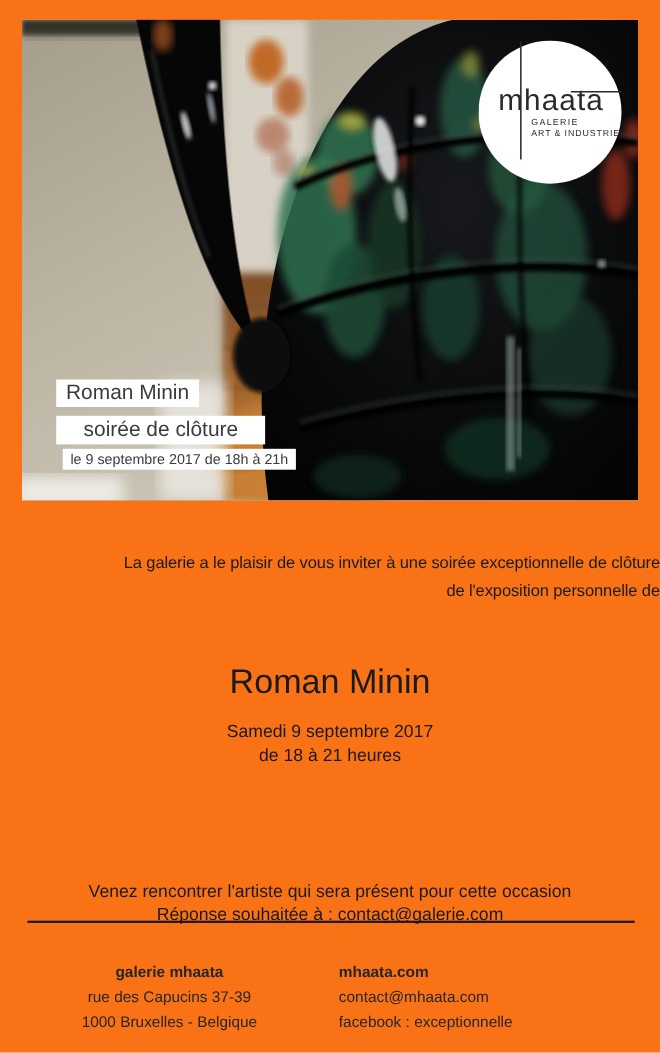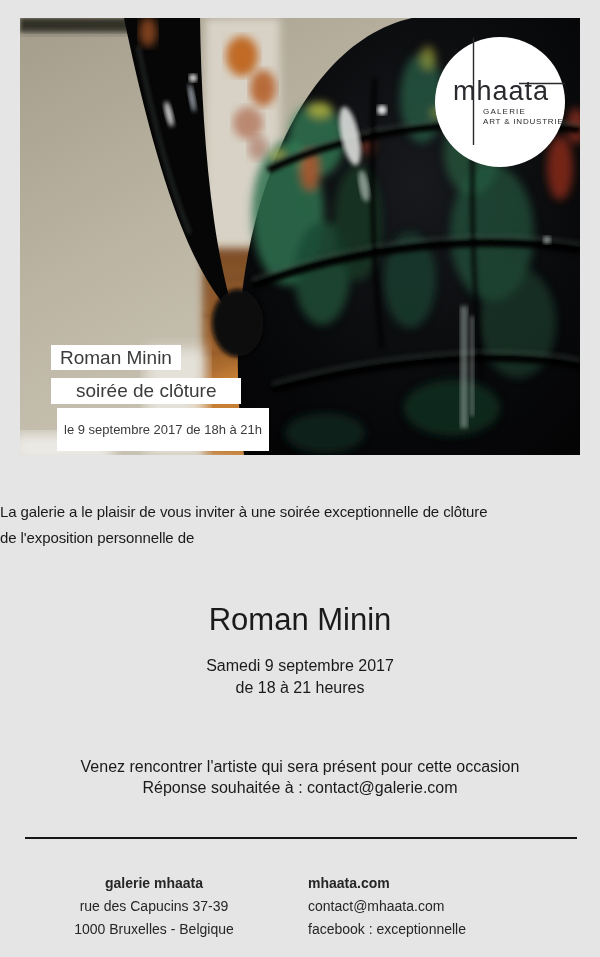--- a/index.html
+++ b/index.html
@@ -1,55 +1,55 @@
 <!DOCTYPE html>
 <html style="--text_primary: #1a1a1a; --overlay_text: #3b3b3b; --overlay_bg: #ffffff; --logo_ink: #2a2a2e; --divider: #161616; --wall_beige: #bcb5a4; --wood_brown: #a96a30; --pot_black: #0a0b0d; --reflection_green: #2d7150;"><head>
 <meta charset="utf-8">
 <style>
   html,body { margin:0; padding:0; background:#ffffff; }
   .page {
     position:relative; width:600px; height:957px; margin:0 auto;
-    background:#e5e5e5; overflow:hidden;
+    background:#f97316; overflow:hidden;
     font-family:"Liberation Sans", sans-serif;
     color:var(--text_primary, #1a1a1a);
   }
 
   
   .photo {
     position:absolute; left:20px; top:18px; width:560px; height:437px;
     background:var(--wall_beige,#bcb5a4); overflow:hidden;
   }
   .photo svg { position:absolute; left:0; top:0; display:block; }
   svg text { font-family:"Liberation Sans", sans-serif; }
   .logoink { fill:var(--logo_ink,#2a2a2e); }
   .logoline { stroke:var(--logo_ink,#2a2a2e); }
 
   .ov {
     position:absolute; background:var(--overlay_bg,#ffffff);
     color:var(--overlay_text,#3b3b3b); white-space:nowrap;
   }
   .ov1 { left:31px; top:327px; font-size:19px; line-height:25px; padding:0 9px; }
   .ov2 { left:31px; top:360px; font-size:19px; line-height:26px; padding:0 25px; }
-  .ov3 { left:37px; top:390px; font-size:13px; line-height:19px; padding:12px 7px; }
+  .ov3 { left:37px; top:390px; font-size:13px; line-height:19px; padding:0 7px; }
 
   
   .invite {
-    position:absolute; top:499px; left:0; right:0; text-align:left;
+    position:absolute; top:499px; left:0; right:0; text-align:right;
     font-size:15px; line-height:26px; letter-spacing:-0.1px;
   }
   .artist-h1 {
     position:absolute; top:601px; left:0; right:0; margin:0; text-align:center;
     font-size:31px; font-weight:400; line-height:38px;
   }
   .when {
     position:absolute; top:655px; left:0; right:0; text-align:center;
     font-size:16px; line-height:22px;
   }
   .meet {
-    position:absolute; top:756px; left:0; right:0; text-align:center;
+    position:absolute; top:800px; left:0; right:0; text-align:center;
     font-size:16px; line-height:21px;
   }
   .divider {
     position:absolute; top:837px; left:25px; right:23px; margin:0; border:0;
     border-top:2px solid var(--divider,#161616);
   }
   .footer {
     position:absolute; top:872px; left:0; right:0;
     display:flex; justify-content:center; gap:16px;
     font-size:14px; line-height:23px; color:#262626;

